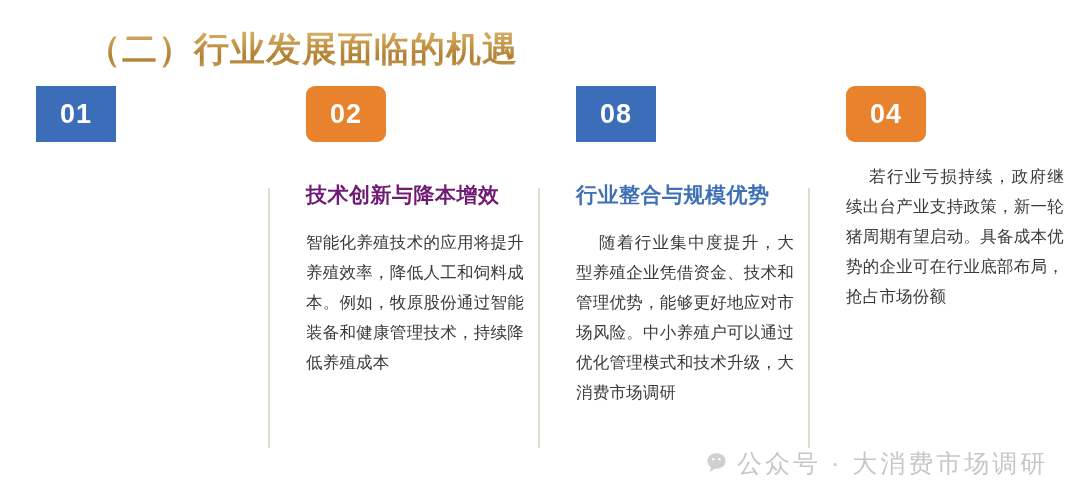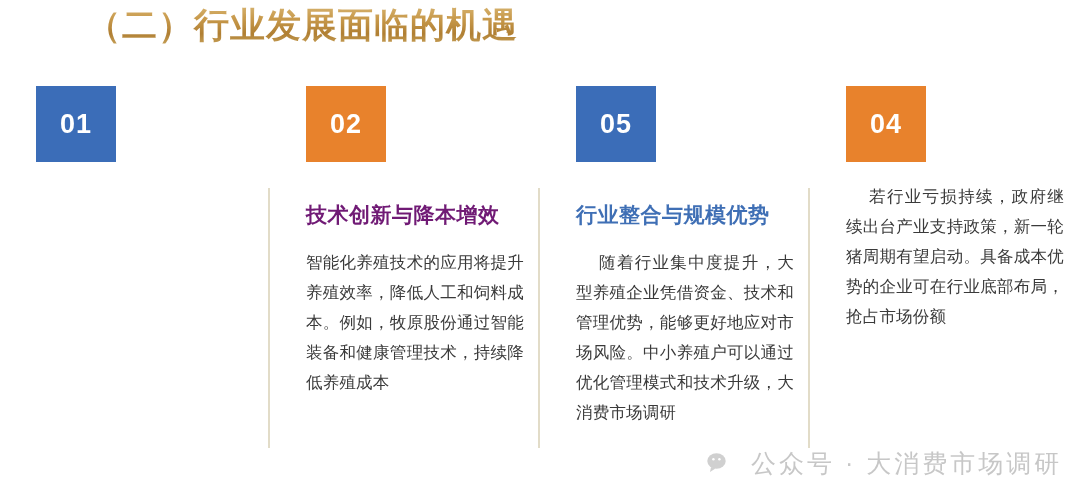--- a/index.html
+++ b/index.html
@@ -21,21 +21,21 @@
     width: 1080px;
     height: 495px;
     background: #ffffff;
     overflow: hidden;
   }
 
   
   .title-row {
     position: absolute;
     left: 86px;
-    top: 0;
+    top: 24px;
     height: 50px;
     display: flex;
     align-items: center;
   }
   .slide-title {
     font-size: 35px;
     font-weight: bold;
     letter-spacing: 1px;
     line-height: 44px;
     white-space: nowrap;
@@ -81,33 +81,33 @@
     right: 0px;
     top: 110px;
     width: 2px;
     height: 260px;
     background: #e2dcc8;
   }
   .col:last-child .divider { display: none; }
 
   .numbox {
     width: 80px;
-    height: 76px;
+    height: 56px;
     margin-left: 12px;
     margin-top: 8px;
     display: flex;
     align-items: center;
     justify-content: center;
     color: #ffffff;
     font-size: 27px;
     font-weight: bold;
     letter-spacing: 1px;
   }
   .numbox.blue   { background: #3b6db8; }
-  .numbox.orange { background: #e8822c; }
+  .numbox.orange { background: #e8822c; border-radius: 9px; }
 
   .col-head {
     margin-top: 40px;
     margin-left: 12px;
     font-size: 21px;
     font-weight: bold;
     letter-spacing: 0.5px;
     white-space: nowrap;
     line-height: 26px;
   }
@@ -127,21 +127,21 @@
   }
   .col-body.no-indent { text-indent: 0; }
 
   
   .wm-bottom {
     position: absolute;
     left: 706px;
     top: 447px;
     display: flex;
     align-items: center;
-    gap: 19px;
+    gap: 5px;
     z-index: 7;
     opacity: 0.55;
   }
   .wm-bottom .wm-text {
     font-size: 25px;
     color: #9a9a9a;
     letter-spacing: 3px;
     white-space: nowrap;
     font-weight: normal;
   }
@@ -170,21 +170,21 @@
     </div>
 
     <div class="col">
       <div class="numbox orange">02</div>
       <div class="col-head orange">技术创新与降本增效</div>
       <div class="col-body no-indent">智能化养殖技术的应用将提升养殖效率，降低人工和饲料成本。例如，牧原股份通过智能装备和健康管理技术，持续降低养殖成本</div>
       <div class="divider"></div>
     </div>
 
     <div class="col">
-      <div class="numbox blue">05</div>
+      <div class="numbox blue">08</div>
       <div class="col-head blue">行业整合与规模优势</div>
       <div class="col-body">随着行业集中度提升，大型养殖企业凭借资金、技术和管理优势，能够更好地应对市场风险。中小养殖户可以通过优化管理模式和技术升级，大消费市场调研</div>
       <div class="divider"></div>
     </div>
 
     <div class="col">
       <div class="numbox orange">04</div>
       <div class="col-body">若行业亏损持续，政府继续出台产业支持政策，新一轮猪周期有望启动。具备成本优势的企业可在行业底部布局，抢占市场份额</div>
 
     </div>

